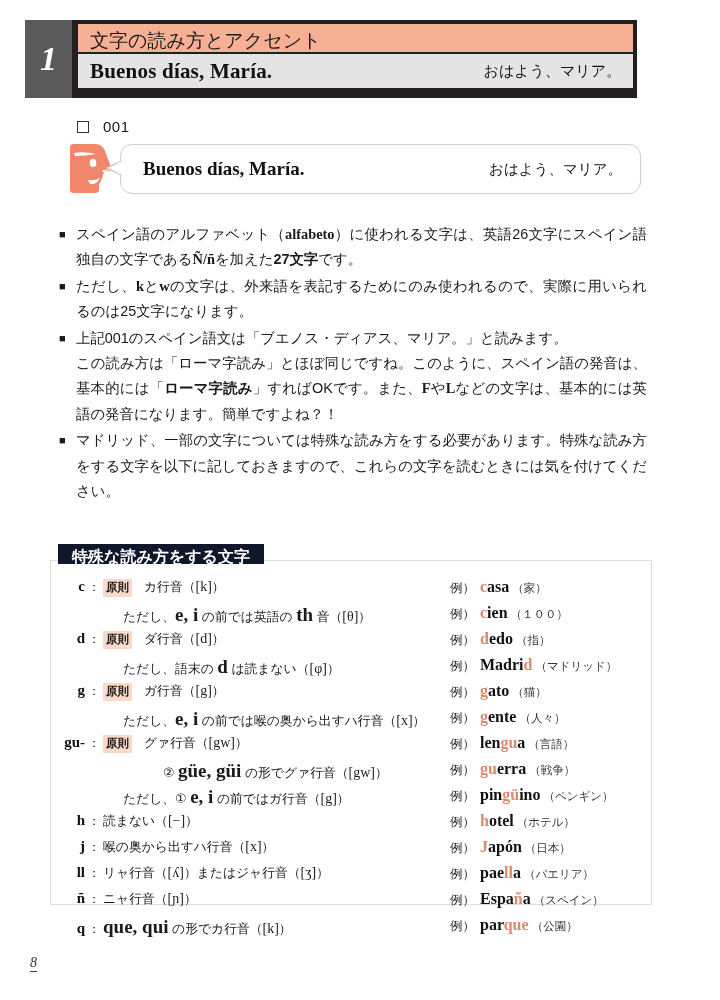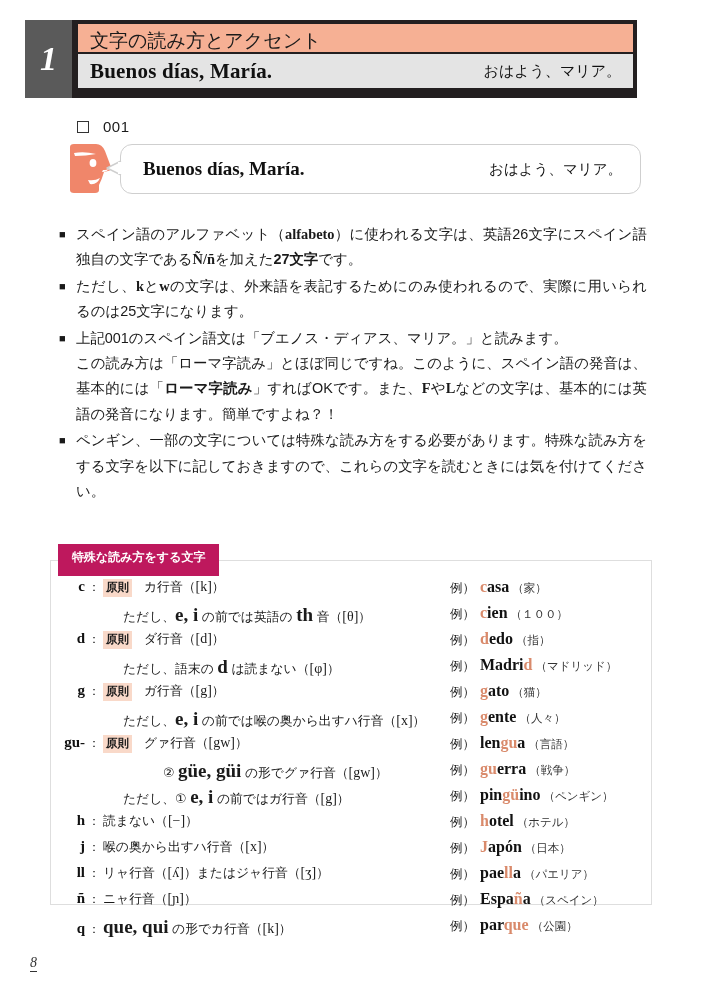--- a/index.html
+++ b/index.html
@@ -165,26 +165,26 @@
   .panel {
     position: absolute;
     left: 50px; top: 560px;
     width: 602px; height: 345px;
     border: 1.3px solid #dedede;
     background: #ffffff;
   }
   .panel-title {
     position: absolute;
     left: 58px; top: 544px;
-    background: #be185d;
+    background: #0f172a;
     color: #ffffff;
-    font-size: 12px;
+    font-size: 16px;
     font-weight: bold;
     line-height: 26px;
-    height: 32px;
+    height: 20px;
     padding: 0 14px;
     z-index: 3;
     white-space: nowrap;
   }
   .panel-inner {
     position: absolute;
     left: 50px; top: 574px;
     width: 602px; height: 320px;
     display: flex;
   }
@@ -313,21 +313,21 @@
     <div class="note">
       <span class="note-marker">■</span>
       <div class="note-body">ただし、<span class="ser">k</span>と<span class="ser">w</span>の文字は、外来語を表記するためにのみ使われるので、実際に用いられるのは25文字になります。</div>
     </div>
     <div class="note">
       <span class="note-marker">■</span>
       <div class="note-body">上記001のスペイン語文は「ブエノス・ディアス、マリア。」と読みます。<br>この読み方は「ローマ字読み」とほぼ同じですね。このように、スペイン語の発音は、基本的には「<span class="b">ローマ字読み</span>」すればOKです。また、<span class="ser">F</span>や<span class="ser">L</span>などの文字は、基本的には英語の発音になります。簡単ですよね？！</div>
     </div>
     <div class="note">
       <span class="note-marker">■</span>
-      <div class="note-body">ペンギン、一部の文字については特殊な読み方をする必要があります。特殊な読み方をする文字を以下に記しておきますので、これらの文字を読むときには気を付けてください。</div>
+      <div class="note-body">マドリッド、一部の文字については特殊な読み方をする必要があります。特殊な読み方をする文字を以下に記しておきますので、これらの文字を読むときには気を付けてください。</div>
     </div>
   </div>
 
 <div class="panel"></div>
 <div class="panel-title">特殊な読み方をする文字</div>
 <div class="panel-inner">
   <div class="rules-col" id="rules-root">
       <div class="rule-line">
         <span class="rule-head">c</span>
         <span class="colon">：</span>

